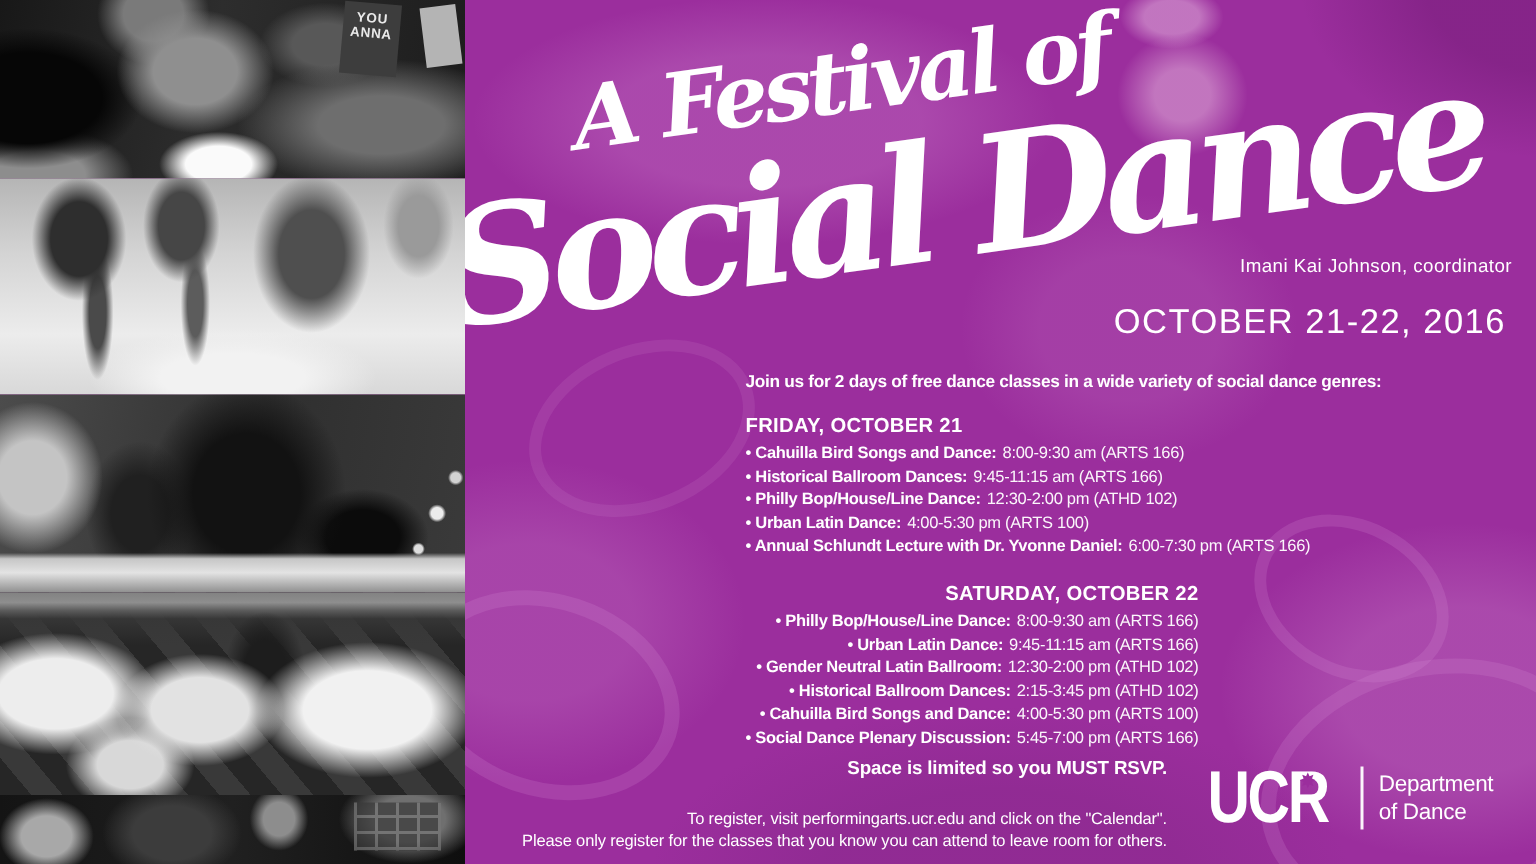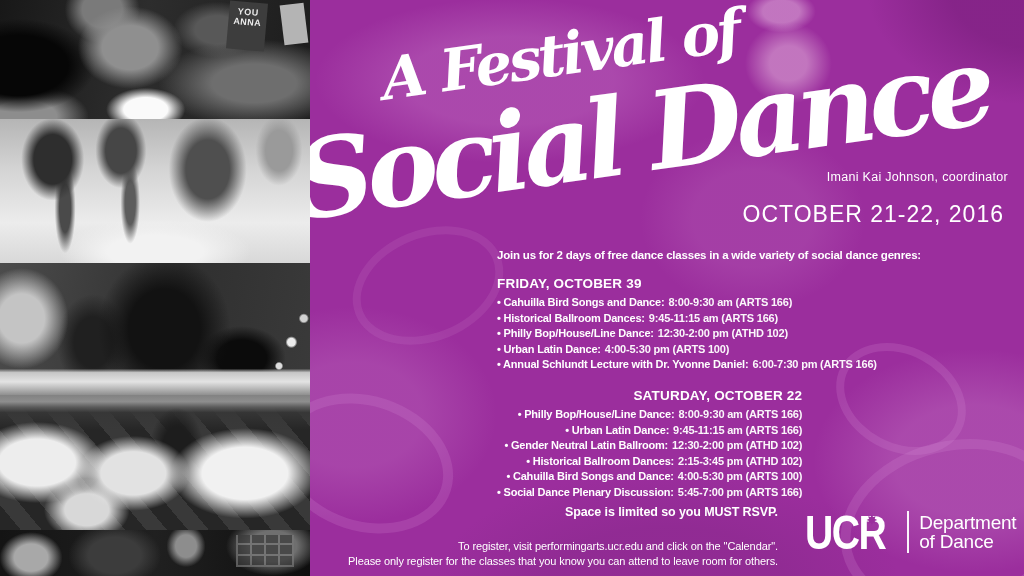--- a/index.html
+++ b/index.html
@@ -93,31 +93,31 @@
   .coordinator{right:16px;top:170px;font-size:12.5px;letter-spacing:.3px;}
   .dates{right:20px;top:201px;font-size:23px;letter-spacing:1px;}
   .intro{left:187px;top:249px;font-size:11.5px;font-weight:bold;letter-spacing:-.2px;white-space:nowrap;}
   .day-block{left:187px;}
   .friday{top:276px;}
   .saturday{top:388px;text-align:right;}
   .day-header{font-size:13.5px;font-weight:bold;letter-spacing:.2px;margin-bottom:4px;}
   .event{font-size:11px;line-height:15.5px;letter-spacing:-.2px;white-space:nowrap;}
   .event::before{content:"• ";font-weight:bold;}
   .ev-name{font-weight:bold;}
-  .ev-time{margin-left:4px;font-weight:bold;opacity:.96;}
+  .ev-time{margin-left:4px;font-weight:normal;opacity:.96;}
   .bottom-block{right:246px;top:505px;text-align:right;}
   .rsvp{font-size:12.5px;font-weight:bold;letter-spacing:-.1px;margin-bottom:20px;}
   .reg{font-size:11px;line-height:14.5px;letter-spacing:-.1px;}
   .logo{left:495px;top:506px;display:flex;align-items:center;height:52px;}
   .ucr-wrap{position:relative;}
   .ucr{display:inline-block;font-size:49px;font-weight:bold;letter-spacing:-2px;
        transform:scaleX(.8);transform-origin:left center;line-height:1;}
   .ucr-star{position:absolute;left:61px;top:5px;font-size:14px;color:#9B2E9D;line-height:1;}
   .logo-divider{width:2px;height:42px;background:#fff;margin:0 10px 0 2px;opacity:.95;}
-  .dept{font-size:19px;line-height:19px;letter-spacing:-.2px;}
+  .dept{font-size:15px;line-height:19px;letter-spacing:-.2px;}
 </style>
 </head>
 <body>
 
 <div class="poster">
 
   <div class="photos">
     <div class="photo photo1">
       <div class="sign">
         <span>YOU</span>
@@ -139,21 +139,21 @@
     <div class="swirl swirl3"></div>
     <div class="swirl swirl4"></div>
 
     <div class="txt title1">A Festival of</div>
     <div class="txt title2">Social Dance</div>
     <div class="txt coordinator">Imani Kai Johnson, coordinator</div>
     <div class="txt dates">OCTOBER 21-22, 2016</div>
     <div class="txt intro">Join us for 2 days of free dance classes in a wide variety of social dance genres:</div>
 
     <div class="txt day-block friday">
-      <div class="day-header">FRIDAY, OCTOBER 39</div>
+      <div class="day-header">FRIDAY, OCTOBER 21</div>
       <div class="event"><span class="ev-name">Cahuilla Bird Songs and Dance:</span><span class="ev-time">8:00-9:30 am (ARTS 166)</span></div>
       <div class="event"><span class="ev-name">Historical Ballroom Dances:</span><span class="ev-time">9:45-11:15 am (ARTS 166)</span></div>
       <div class="event"><span class="ev-name">Philly Bop/House/Line Dance:</span><span class="ev-time">12:30-2:00 pm (ATHD 102)</span></div>
       <div class="event"><span class="ev-name">Urban Latin Dance:</span><span class="ev-time">4:00-5:30 pm (ARTS 100)</span></div>
       <div class="event"><span class="ev-name">Annual Schlundt Lecture with Dr. Yvonne Daniel:</span><span class="ev-time">6:00-7:30 pm (ARTS 166)</span></div>
     </div>
 
     <div class="txt day-block saturday">
       <div class="day-header">SATURDAY, OCTOBER 22</div>
       <div class="event"><span class="ev-name">Philly Bop/House/Line Dance:</span><span class="ev-time">8:00-9:30 am (ARTS 166)</span></div>

